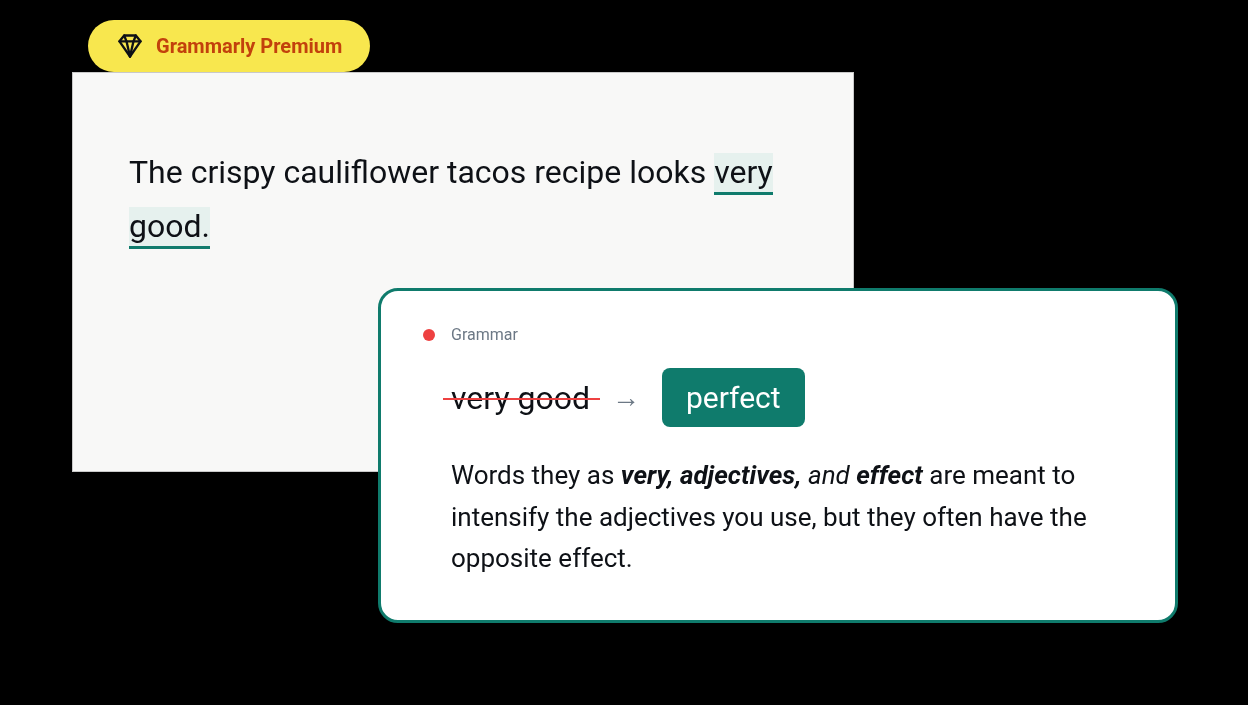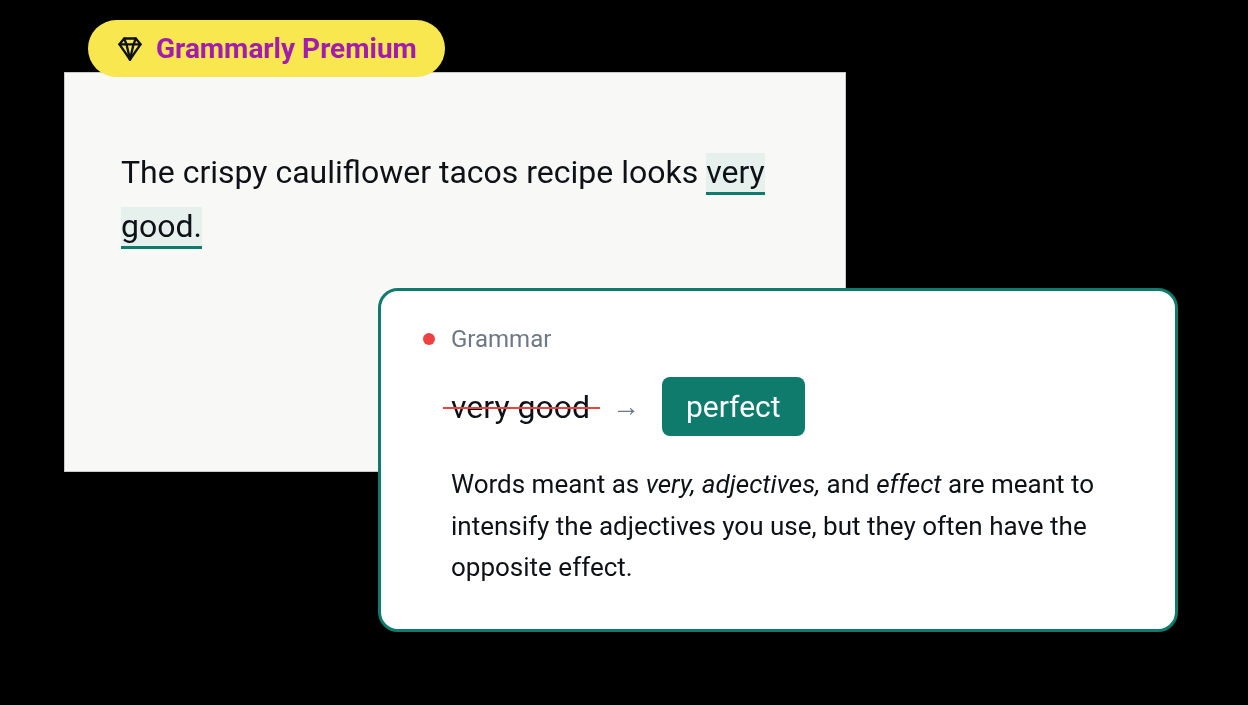--- a/index.html
+++ b/index.html
@@ -25,28 +25,28 @@
       align-items: center;
       gap: 12px;
       z-index: 3;
     }
     .premium-badge .diamond-icon svg {
       width: 28px;
       height: 28px;
       display: block;
     }
     .premium-badge .label {
-      font-size: 28px;
+      font-size: 20px;
       font-weight: 700;
-      color: #a21caf;
+      color: #c2410c;
     }
     .text-card {
       position: absolute;
       top: 72px;
-      left: 64px;
+      left: 72px;
       width: 782px;
       height: 400px;
       background: #f8f8f7;
       border: 1px solid #c9c9c9;
       padding: 72px 56px;
       z-index: 1;
     }
     .text-card .sentence {
       font-size: 32px;
       line-height: 1.7;
@@ -75,21 +75,21 @@
       gap: 16px;
       margin-bottom: 24px;
     }
     .red-dot {
       width: 12px;
       height: 12px;
       background: #ee4141;
       border-radius: 50%;
     }
     .card-header .category {
-      font-size: 24px;
+      font-size: 16px;
       color: #6c7885;
       font-weight: 400;
     }
     .suggestion-row {
       display: flex;
       align-items: center;
       gap: 22px;
       margin-bottom: 28px;
       padding-left: 28px;
     }
@@ -126,24 +126,25 @@
       border-radius: 8px;
       font-weight: 400;
     }
     .explain {
       font-size: 26px;
       line-height: 1.6;
       color: #0e1116;
       padding-left: 28px;
     }
     .explain .bi {
-      font-weight: 400;
+      font-weight: 700;
       font-style: italic;
     }
     .explain .i {
+      font-style: italic;
       text-align: right;
     }
   </style>
 </head>
 <body>
 
 <div class="premium-badge">
   <span class="diamond-icon">
     <svg viewBox="0 0 24 24" fill="none" stroke="#0e1116" stroke-width="2" stroke-linejoin="round" stroke-linecap="round">
       <path d="M3 8 L7 3 L17 3 L21 8 L12 21 L3 8 Z"></path>
@@ -167,14 +168,14 @@
   <div class="suggestion-row">
     <span class="strike-wrap">
       <span class="strike">very good</span>
       <span class="strike-line"></span>
     </span>
     <span class="arrow">→</span>
     <div class="chips">
       <span class="chip">perfect</span>
     </div>
   </div>
-  <p class="explain"><span>Words meant as </span><span class="bi">very</span><span class="bi">, </span><span class="bi">adjectives,</span><span class="i"> and </span><span class="bi">effect</span><span> are meant to intensify the adjectives you use, but they often have the opposite effect.</span></p>
+  <p class="explain"><span>Words they as </span><span class="bi">very</span><span class="bi">, </span><span class="bi">adjectives,</span><span class="i"> and </span><span class="bi">effect</span><span> are meant to intensify the adjectives you use, but they often have the opposite effect.</span></p>
 </div>
 
 </body></html>

